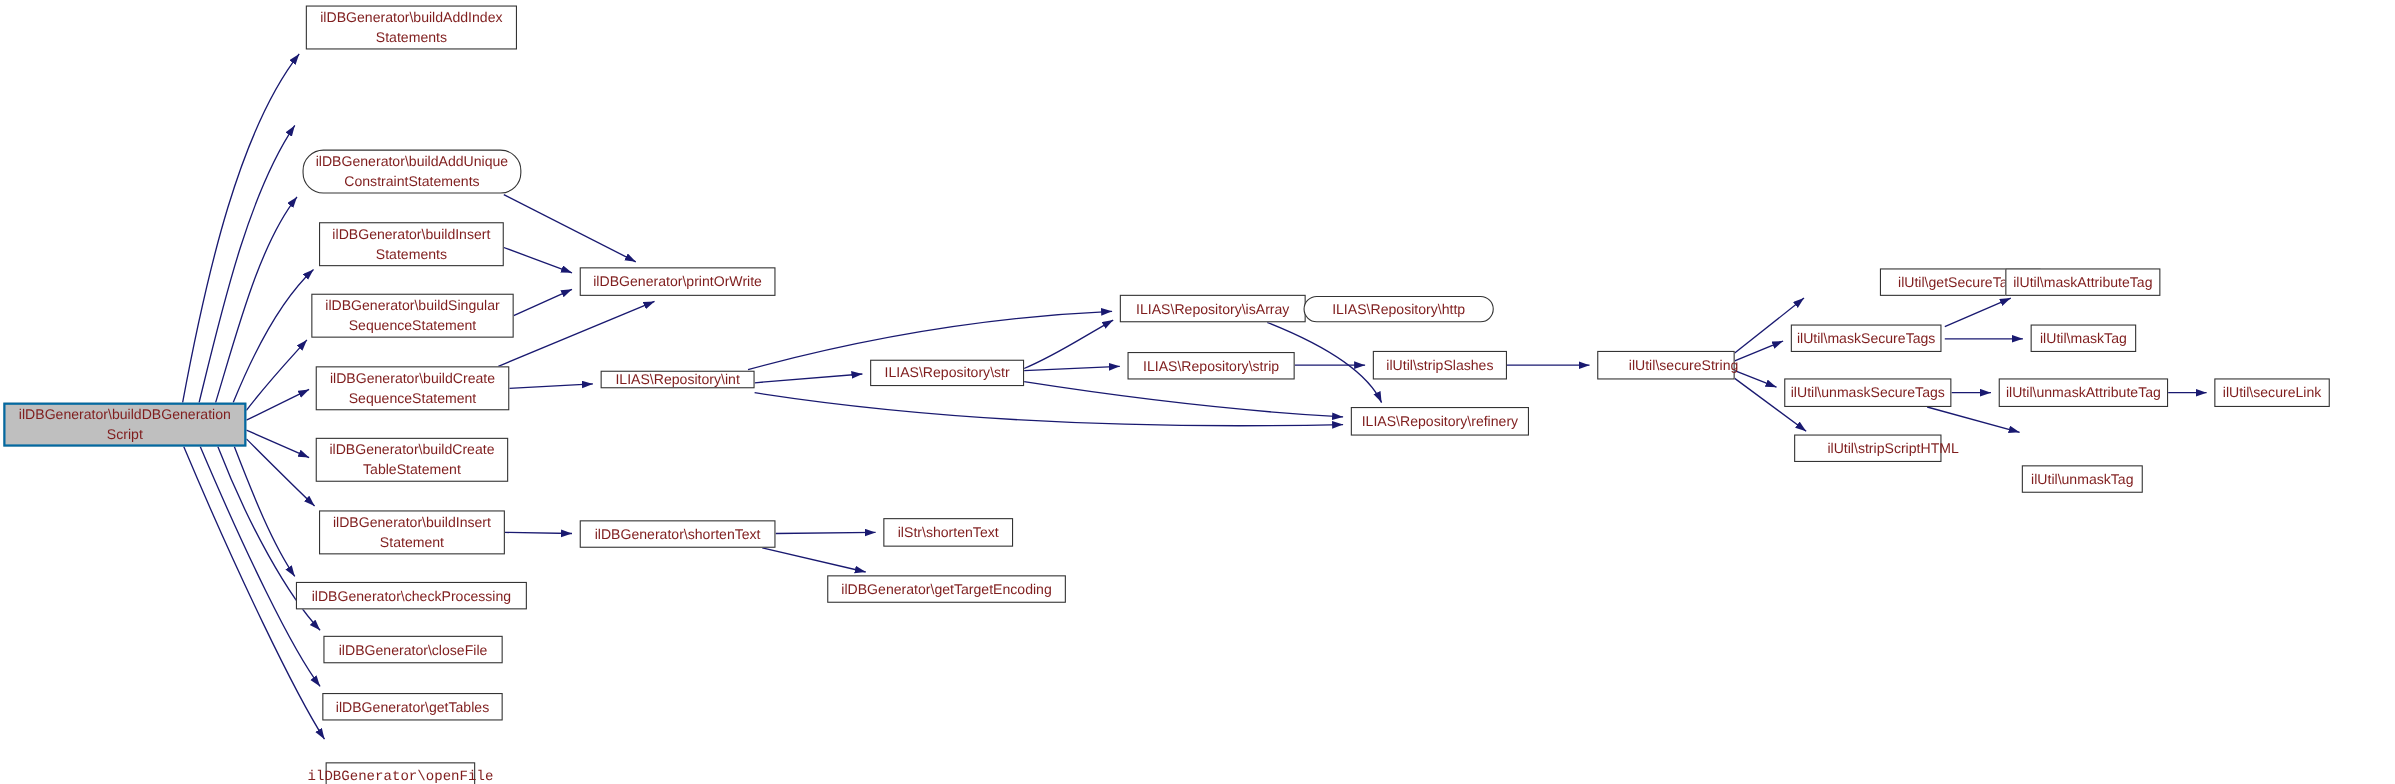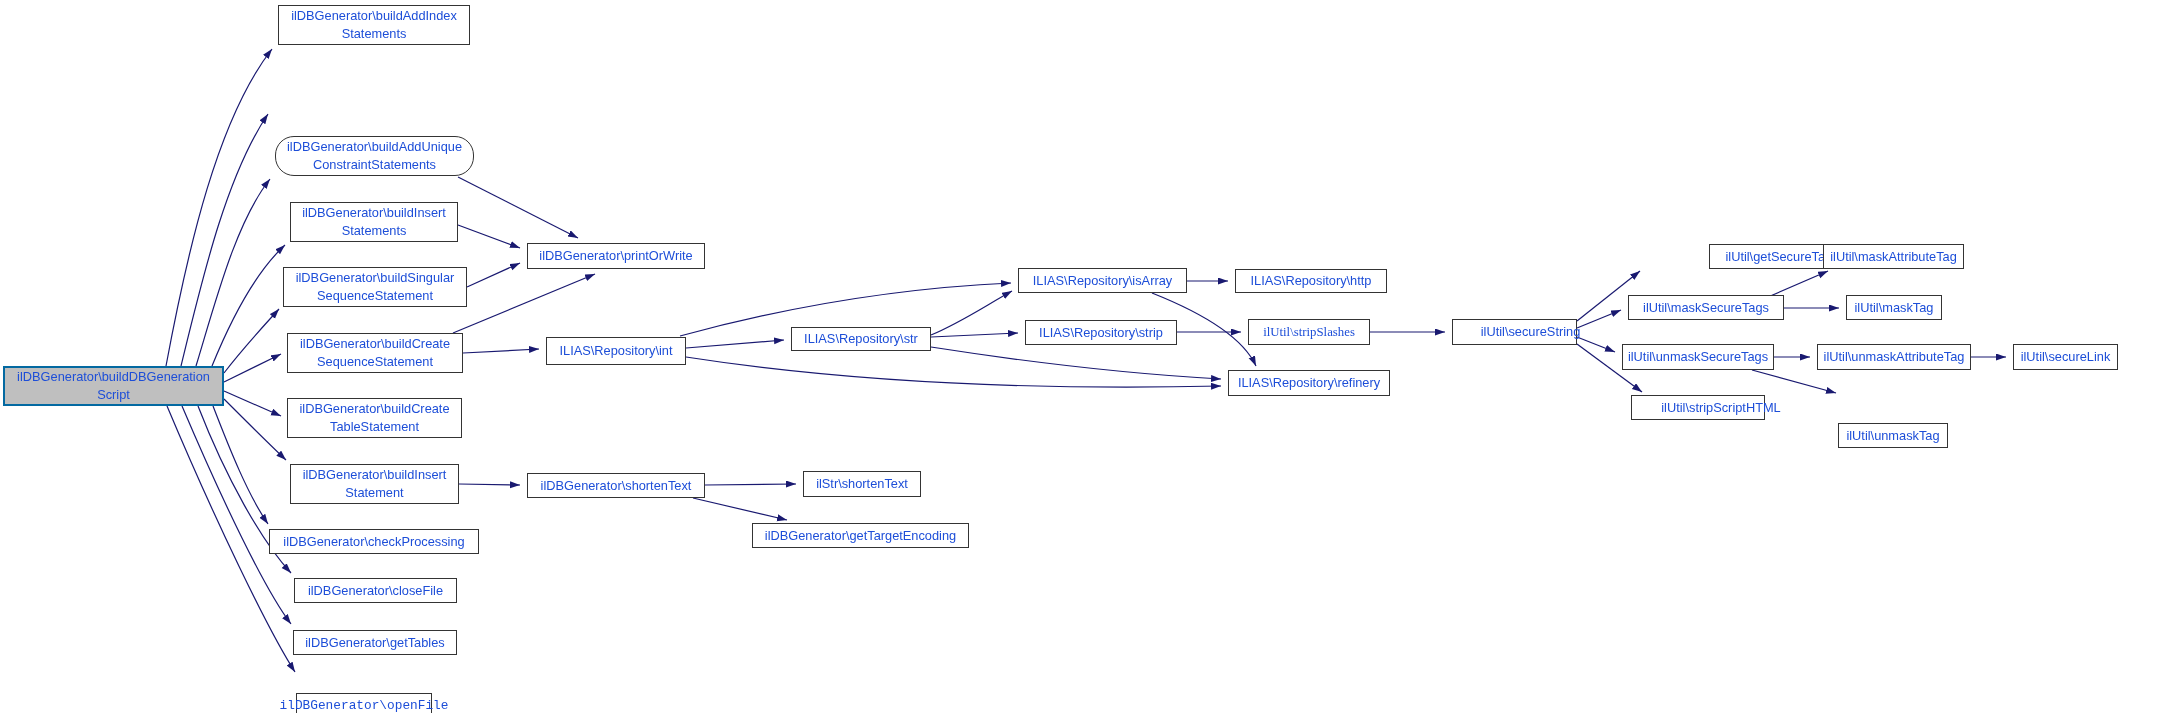--- a/index.html
+++ b/index.html
@@ -17,21 +17,21 @@
     box-sizing:border-box;
     background:#ffffff;
     border:1.4px solid #343434;
     display:flex;
     flex-direction:column;
     align-items:center;
     justify-content:center;
     text-align:center;
     font-size:12.8px;
     line-height:18px;
-    color:#1d4ed8;
+    color:#7f1d1d;
     white-space:nowrap;
     cursor:pointer;
   }
   .node.root{
     background:#bfbfbf;
     border:2px solid #0369a1;
     cursor:default;
   }
   .node span{display:block;}
 </style>
@@ -126,57 +126,57 @@
       </div>
       <div class="node" style="left: 293px; top: 630px; width: 164px; height: 25px;">
         <span>ilDBGenerator\getTables</span>
       </div>
       <div class="node" style="left: 296px; top: 693px; width: 136px; height: 26px; font-family: Liberation Mono, monospace;">
         <span>ilDBGenerator\openFile</span>
       </div>
       <div class="node" style="left: 527px; top: 243px; width: 178px; height: 26px;">
         <span>ilDBGenerator\printOrWrite</span>
       </div>
-      <div class="node" style="left: 546px; top: 337px; width: 140px; height: 28px; text-align: center;">
+      <div class="node" style="left: 546px; top: 337px; width: 140px; height: 16px; text-align: center;">
         <span>ILIAS\Repository\int</span>
       </div>
       <div class="node" style="left: 527px; top: 473px; width: 178px; height: 25px;">
         <span>ilDBGenerator\shortenText</span>
       </div>
       <div class="node" style="left: 791px; top: 327px; width: 140px; height: 24px;">
         <span>ILIAS\Repository\str</span>
       </div>
       <div class="node" style="left: 803px; top: 471px; width: 118px; height: 26px;">
         <span>ilStr\shortenText</span>
       </div>
       <div class="node" style="left: 752px; top: 523px; width: 217px; height: 25px;">
         <span>ilDBGenerator\getTargetEncoding</span>
       </div>
       <div class="node" style="left: 1018px; top: 268px; width: 169px; height: 25px;">
         <span>ILIAS\Repository\isArray</span>
       </div>
       <div class="node" style="left: 1025px; top: 320px; width: 152px; height: 25px;">
         <span>ILIAS\Repository\strip</span>
       </div>
-      <div class="node" style="left: 1235px; top: 269px; width: 152px; height: 24px;">
+      <div class="node" style="left: 1185px; top: 269px; width: 173px; height: 24px; border-radius: 12px;">
         <span>ILIAS\Repository\http</span>
       </div>
-      <div class="node" style="left: 1248px; top: 319px; width: 122px; height: 26px; font-family: Liberation Serif, serif;">
+      <div class="node" style="left: 1248px; top: 319px; width: 122px; height: 26px;">
         <span>ilUtil\stripSlashes</span>
       </div>
       <div class="node" style="left: 1228px; top: 370px; width: 162px; height: 26px;">
         <span>ILIAS\Repository\refinery</span>
       </div>
       <div class="node" style="left: 1452px; top: 319px; width: 125px; height: 26px; padding-left: 32px;">
         <span>ilUtil\secureString</span>
       </div>
       <div class="node" style="left: 1709px; top: 244px; width: 146px; height: 25px;">
         <span>ilUtil\getSecureTags</span>
       </div>
-      <div class="node" style="left: 1628px; top: 295px; width: 156px; height: 25px;">
+      <div class="node" style="left: 1628px; top: 295px; width: 137px; height: 25px;">
         <span>ilUtil\maskSecureTags</span>
       </div>
       <div class="node" style="left: 1622px; top: 344px; width: 152px; height: 26px;">
         <span>ilUtil\unmaskSecureTags</span>
       </div>
       <div class="node" style="left: 1631px; top: 395px; width: 134px; height: 25px; padding-left: 46px;">
         <span>ilUtil\stripScriptHTML</span>
       </div>
       <div class="node" style="left: 1823px; top: 244px; width: 141px; height: 25px;">
         <span>ilUtil\maskAttributeTag</span>

